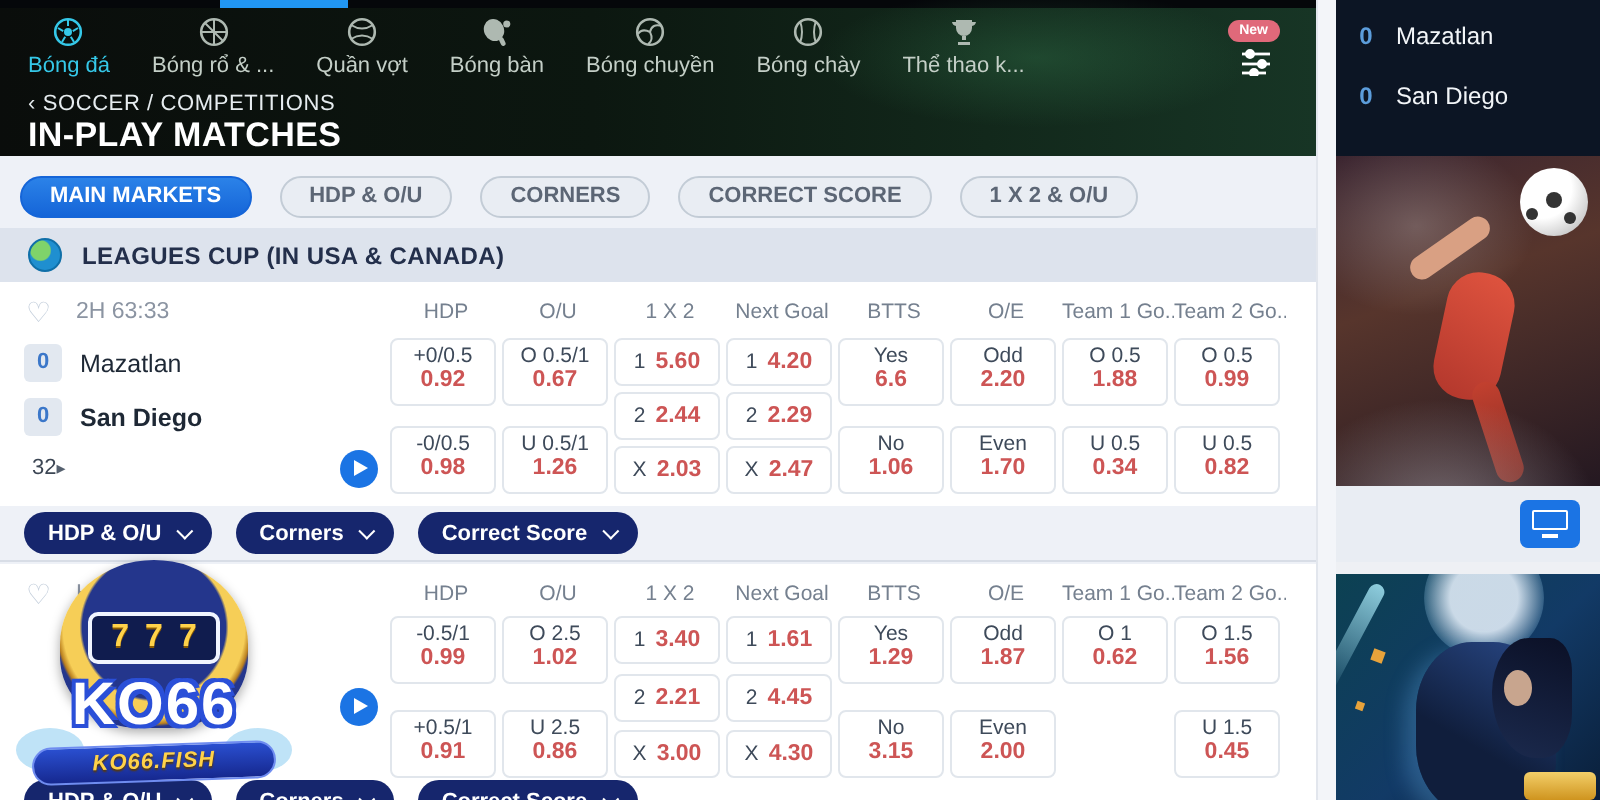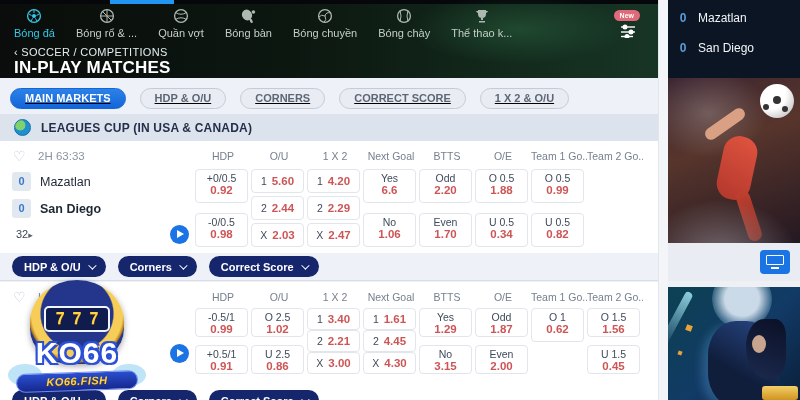--- a/index.html
+++ b/index.html
@@ -21,21 +21,21 @@
   .nav-item .nav-ico { width:16px; height:16px; display:flex; align-items:center; justify-content:center; }
   .nav-item .nav-label { font-size:11px; color:#c4cfc7; white-space:nowrap; }
   .nav-item.active .nav-label { color:#35c8e8; }
   #breadcrumb { position:absolute; left:14px; top:42px; font-size:11px; color:#e6ecef; letter-spacing:.3px; }
   #page-title { position:absolute; left:14px; top:54px; font-size:17px; font-weight:800; color:#ffffff; letter-spacing:.2px; }
   #new-badge { position:absolute; right:18px; top:6px; background:#e0697a; color:#fff; font-size:7px; font-weight:700;
     padding:2px 6px; border-radius:8px; }
   #filter-icon { position:absolute; right:22px; top:20px; }
 
   
-  #tab-row { left:10px; top:88px; display:flex; gap:14px;text-decoration:underline; }
+  #tab-row { left:10px; top:88px; display:flex; gap:14px; }
   .tab-pill { height:21px; line-height:19px; padding:0 14px; border-radius:11px; font-size:11px; font-weight:700;
     color:#5c6675; background:#e9edf3; border:1px solid #c3ccd6; cursor:pointer; white-space:nowrap; }
   .tab-pill.active { background:linear-gradient(180deg,#2b82e8,#1565d8); border-color:#1565d8; color:#fff; }
 
   
   #league-bar { left:0px; top:114px; width:658px; height:27px; background:#dde3ed; display:flex; align-items:center; }
   #league-icon { width:17px; height:17px; border-radius:50%; margin:0 10px 0 14px;
     background:radial-gradient(circle at 35% 35%, #7fd36a 0 35%, #1f8fd0 40% 100%); border:1px solid #0f6fa8; }
   #league-title { font-size:12px; font-weight:700; color:#232f4b; letter-spacing:.2px; }
 
@@ -278,20 +278,30 @@
         <div class="odds-col stacked2">
           <div class="cell stacked">
             <div class="lab">+0/0.5</div>
             <div class="val">0.92</div>
           </div>
           <div class="cell stacked">
             <div class="lab">-0/0.5</div>
             <div class="val">0.98</div>
           </div>
         </div>
+        <div class="odds-col stacked2">
+          <div class="cell stacked">
+            <div class="lab">O 0.5/1</div>
+            <div class="val">0.67</div>
+          </div>
+          <div class="cell stacked">
+            <div class="lab">U 0.5/1</div>
+            <div class="val">1.26</div>
+          </div>
+        </div>
         <div class="odds-col">
           <div class="cell inline">
             <div class="lab">1</div>
             <div class="val">5.60</div>
           </div>
           <div class="cell inline">
             <div class="lab">2</div>
             <div class="val">2.44</div>
           </div>
           <div class="cell inline">
@@ -381,21 +391,21 @@
         <div class="col-head">1 X 2</div>
         <div class="col-head">Next Goal</div>
         <div class="col-head">BTTS</div>
         <div class="col-head">O/E</div>
         <div class="col-head">Team 1 Go...</div>
         <div class="col-head">Team 2 Go...</div>
       </div>
     <div class="frag" style="left:78px; top:31px;">UANL</div>
     <div class="frag" style="left:96px; top:58px; font-size:11px;">B</div>
     <div class="play-btn" style="top:62px;"></div>
-    <div class="odds-grid" id="odds2" style="top:26px; height:66px;">
+    <div class="odds-grid" id="odds2" style="top:26px; height:81px;">
         <div class="odds-col stacked2">
           <div class="cell stacked">
             <div class="lab">-0.5/1</div>
             <div class="val">0.99</div>
           </div>
           <div class="cell stacked">
             <div class="lab">+0.5/1</div>
             <div class="val">0.91</div>
           </div>
         </div>

